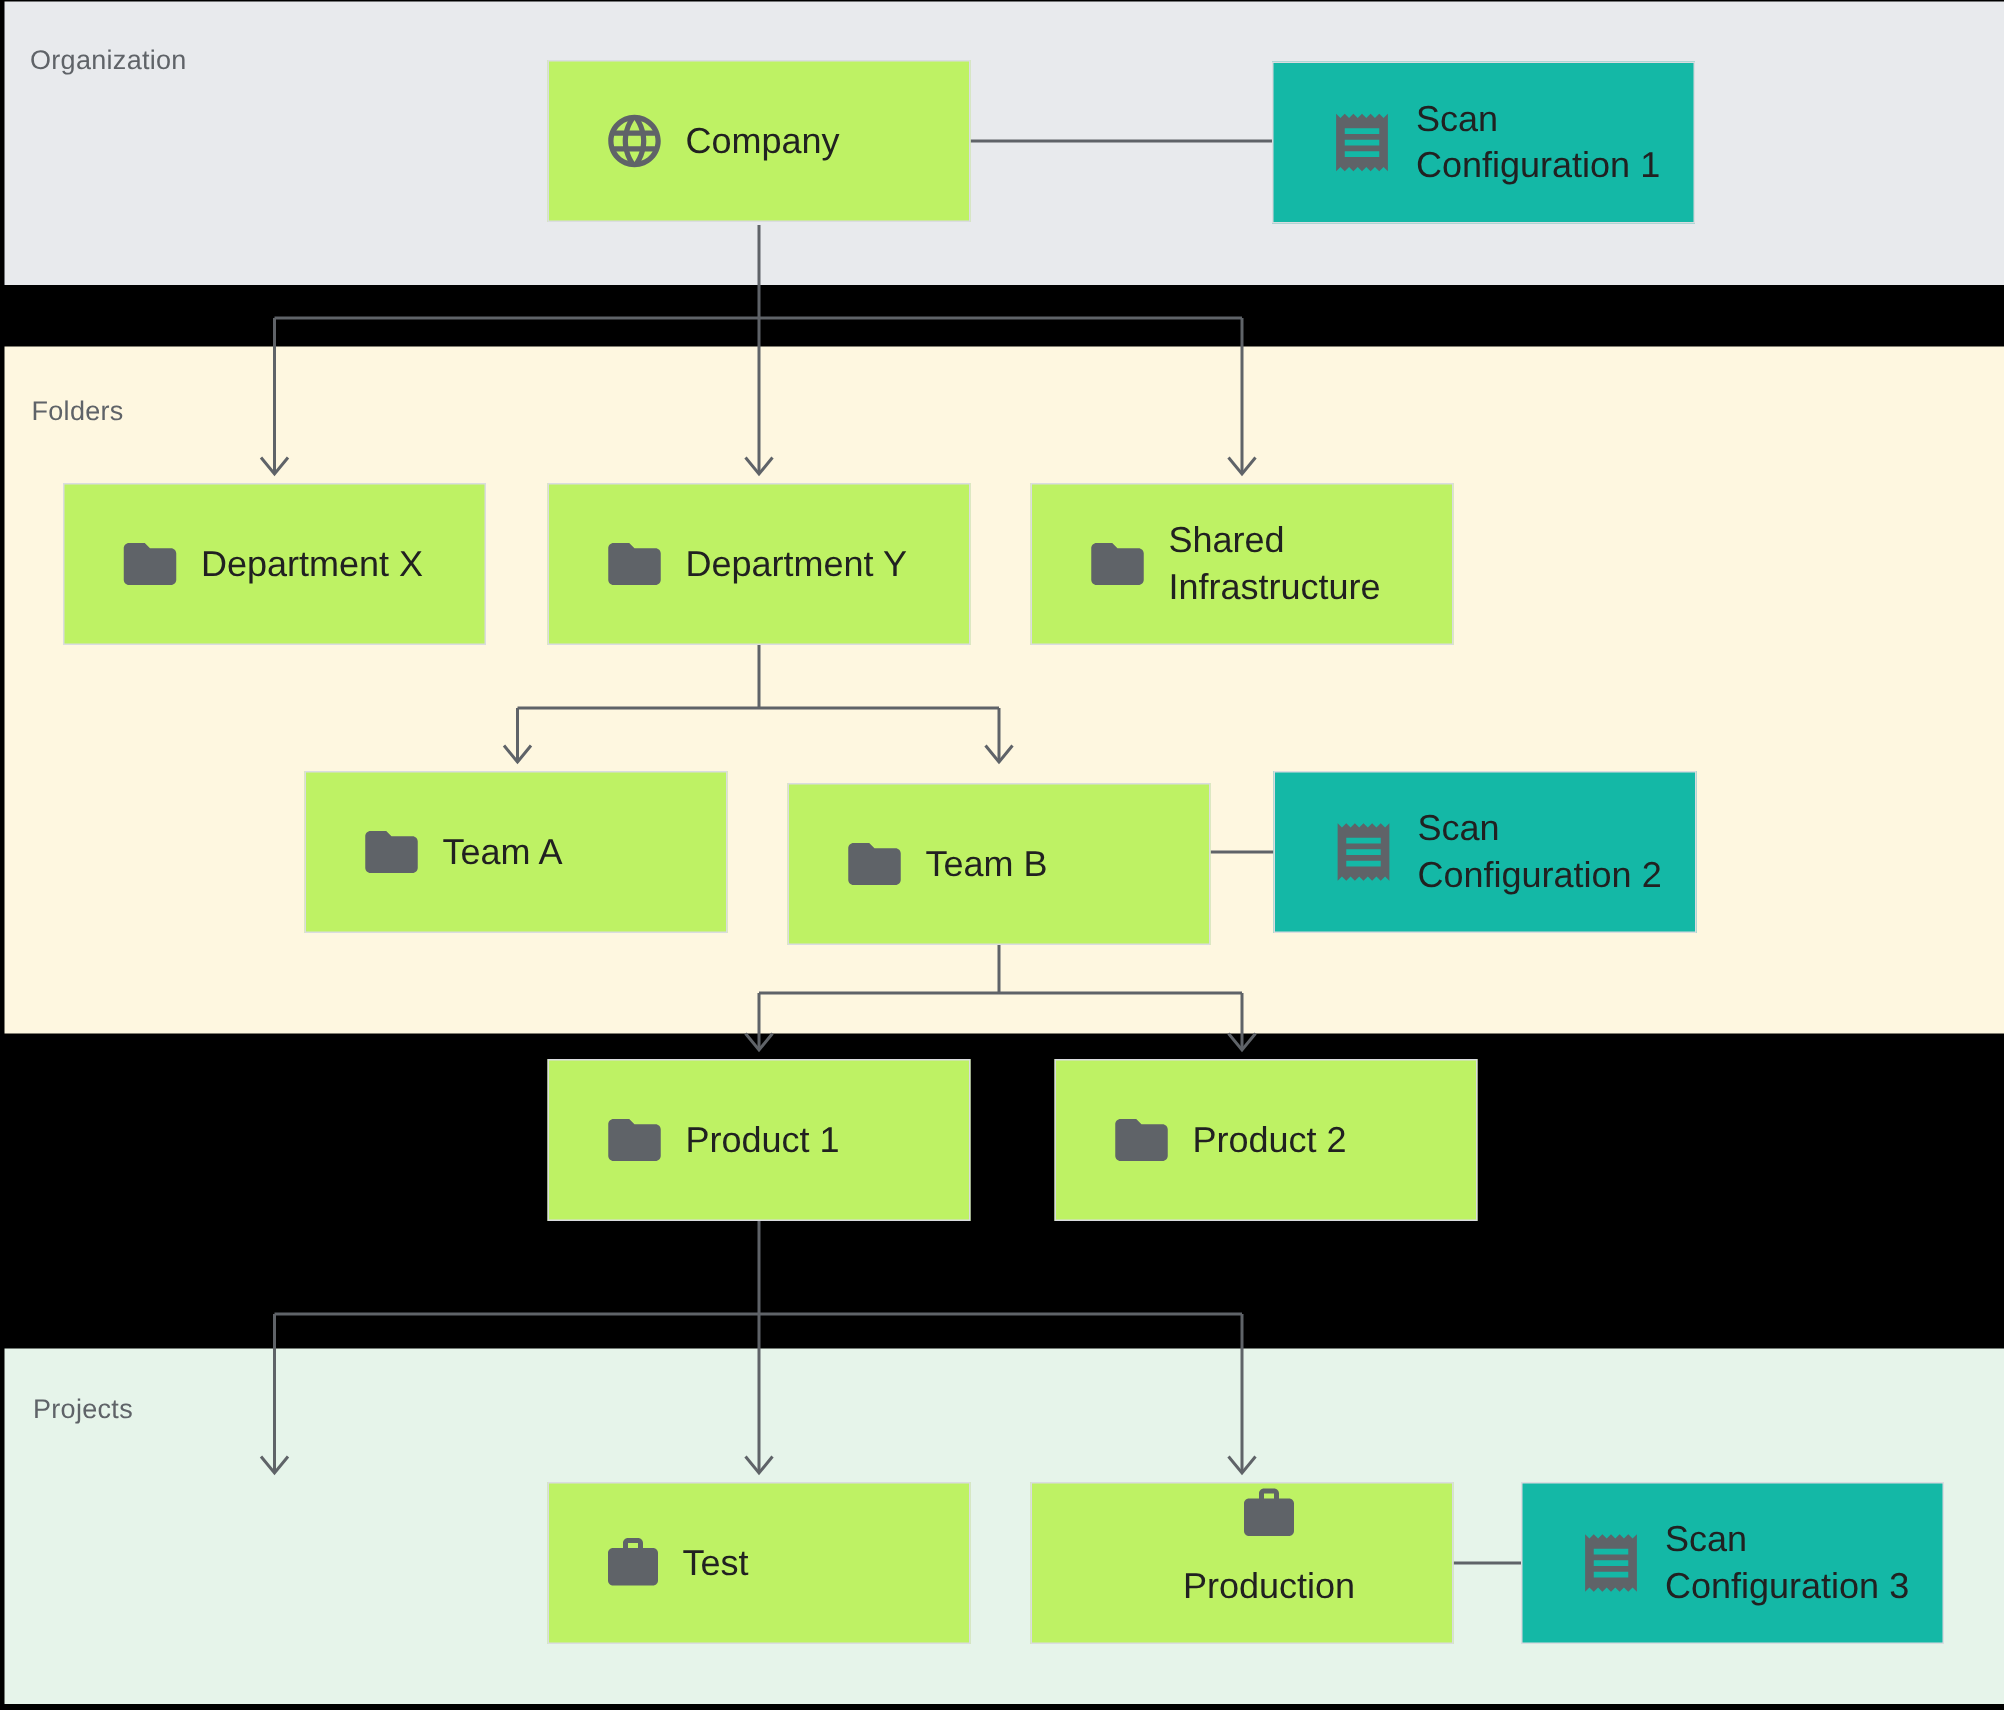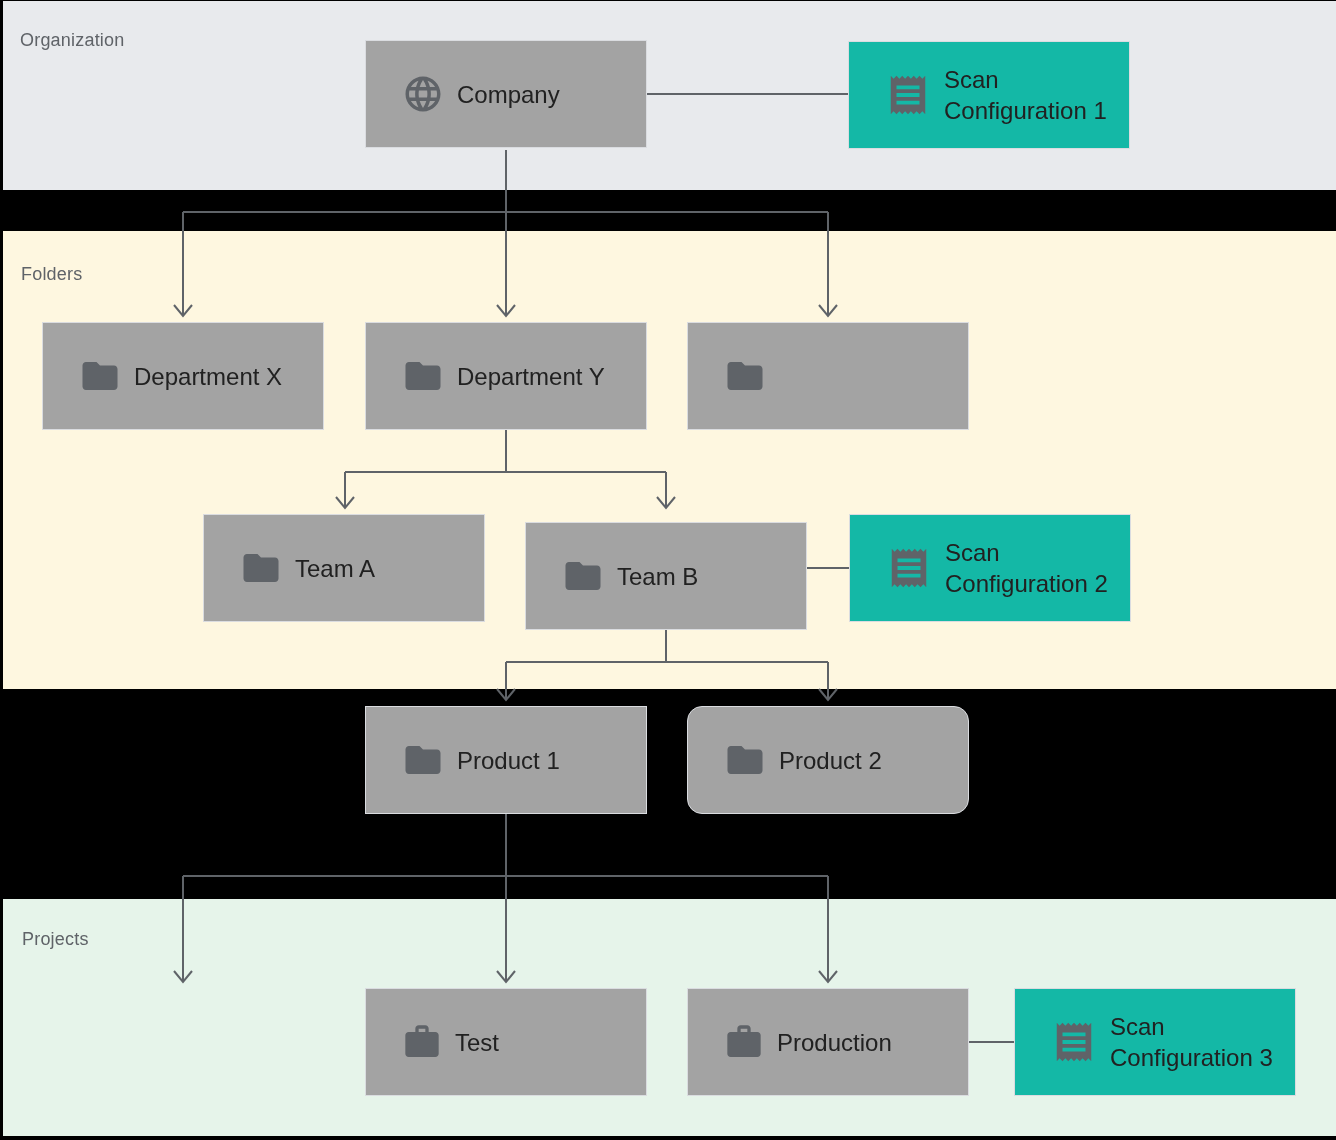--- a/index.html
+++ b/index.html
@@ -33,21 +33,21 @@
     position: absolute;
     left: 0;
     top: 0;
     pointer-events: none;
   }
   .node {
     position: absolute;
     width: 282px;
     height: 108px;
     box-sizing: border-box;
-    background: #a3a3a3;
+    background: #bef264;
     border: 1px solid #dadce0;
     display: flex;
     align-items: center;
     padding-left: 36px;
     gap: 13px;
   }
   .node.scan { background: #14b8a6; }
   .node .icon { flex: 0 0 auto; display: flex; }
   .node .icon svg { display: block; }
   .node .label {
@@ -61,24 +61,24 @@
   
   .pos-company      { left: 365px;  top: 40px;  }
   .pos-sc1          { left: 848px;  top: 41px;  }
   .pos-dept-x       { left: 42px;   top: 322px; }
   .pos-dept-y       { left: 365px;  top: 322px; }
   .pos-shared       { left: 687px;  top: 322px; }
   .pos-team-a       { left: 203px;  top: 514px; }
   .pos-team-b       { left: 525px;  top: 522px; }
   .pos-sc2          { left: 849px;  top: 514px; }
   .pos-product-1    { left: 365px;  top: 706px; }
-  .pos-product-2    { left: 687px;  top: 706px; border-radius: 15px; }
+  .pos-product-2    { left: 703px;  top: 706px; }
   .pos-development  { left: 42px;   top: 988px; }
   .pos-test         { left: 365px;  top: 988px; }
-  .pos-production   { left: 687px;  top: 988px; }
+  .pos-production   { left: 687px;  top: 988px; flex-direction: column; }
   .pos-sc3          { left: 1014px; top: 988px; }
 
   .label-org      { left: 17px; top: 29px; }
   .label-folders  { left: 18px; top: 33px; }
   .label-projects { left: 19px; top: 30px; }
 </style>
 </head>
 <body>
 
 <div class="canvas">
@@ -174,20 +174,24 @@
     </span>
     <span class="label">Department Y</span>
   </div>
 
   <div class="node pos-shared">
     <span class="icon">
       <svg width="42" height="42" viewBox="0 0 24 24" fill="#5f6368">
           <path d="M10 4H4c-1.1 0-2 .9-2 2v12c0 1.1.9 2 2 2h16c1.1 0 2-.9 2-2V8c0-1.1-.9-2-2-2h-8l-2-2z"></path>
         </svg>
     </span>
+    <span class="label">
+        <span class="line">Shared</span>
+        <span class="line">Infrastructure</span>
+      </span>
   </div>
 
   <div class="node pos-team-a">
     <span class="icon">
       <svg width="42" height="42" viewBox="0 0 24 24" fill="#5f6368">
           <path d="M10 4H4c-1.1 0-2 .9-2 2v12c0 1.1.9 2 2 2h16c1.1 0 2-.9 2-2V8c0-1.1-.9-2-2-2h-8l-2-2z"></path>
         </svg>
     </span>
     <span class="label">Team A</span>
   </div>

